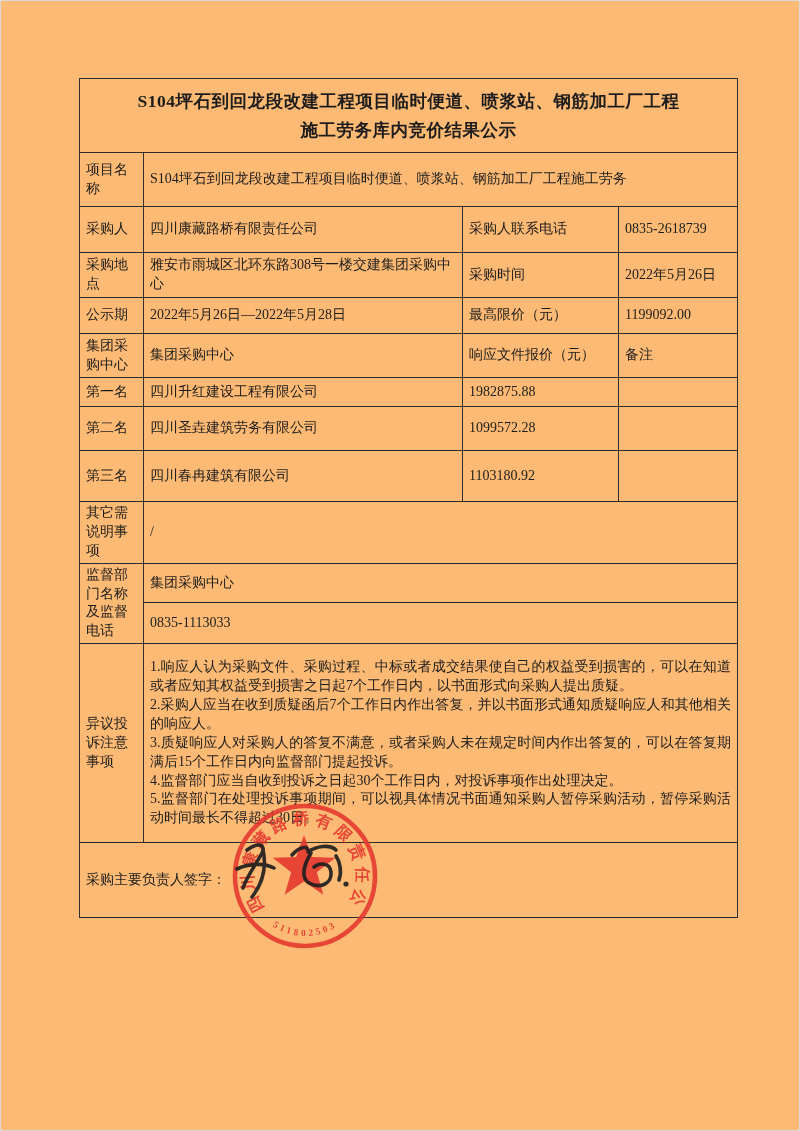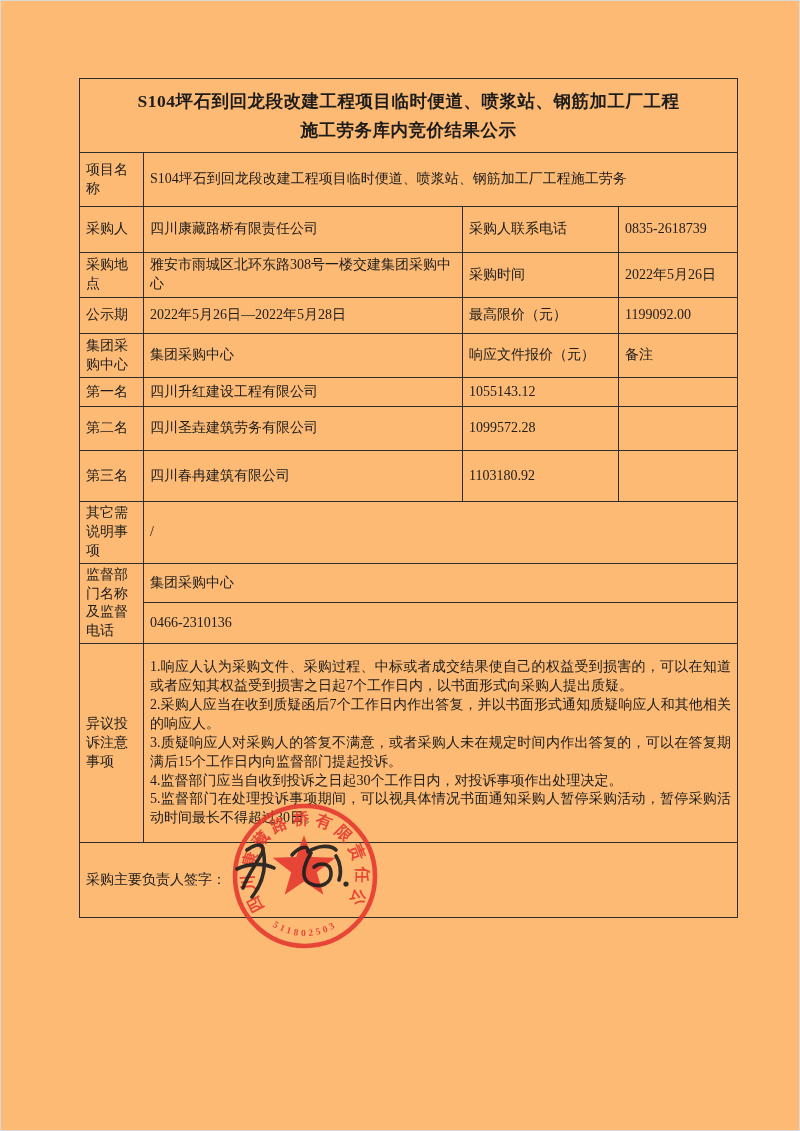--- a/index.html
+++ b/index.html
@@ -86,21 +86,21 @@
     <tr style="height:44px">
       <td>集团采购中心</td>
       <td class="c">集团采购中心</td>
       <td class="c">响应文件报价（元）</td>
       <td class="c">备注</td>
     </tr>
 
     <tr style="height:29px">
       <td class="c">第一名</td>
       <td class="c">四川升红建设工程有限公司</td>
-      <td class="c">1055143.12</td>
+      <td class="c">1982875.88</td>
       <td class="c"></td>
     </tr>
 
     <tr style="height:44px">
       <td class="c">第二名</td>
       <td class="c">四川圣垚建筑劳务有限公司</td>
       <td class="c">1099572.28</td>
       <td class="c"></td>
     </tr>
 
@@ -114,21 +114,21 @@
     <tr style="height:42px">
       <td>其它需说明事项</td>
       <td colspan="3" class="c">/</td>
     </tr>
 
     <tr style="height:36px">
       <td rowspan="2" class="c">监督部门名称及监督电话</td>
       <td colspan="3" class="c">集团采购中心</td>
     </tr>
     <tr style="height:37px">
-      <td colspan="3" class="c">0466-2310136</td>
+      <td colspan="3" class="c">0835-1113033</td>
     </tr>
 
     <tr style="height:199px">
       <td>异议投诉注意事项</td>
       <td colspan="3" class="notice">
         <div>1.响应人认为采购文件、采购过程、中标或者成交结果使自己的权益受到损害的，可以在知道或者应知其权益受到损害之日起7个工作日内，以书面形式向采购人提出质疑。</div>
         <div>2.采购人应当在收到质疑函后7个工作日内作出答复，并以书面形式通知质疑响应人和其他相关的响应人。</div>
         <div>3.质疑响应人对采购人的答复不满意，或者采购人未在规定时间内作出答复的，可以在答复期满后15个工作日内向监督部门提起投诉。</div>
         <div>4.监督部门应当自收到投诉之日起30个工作日内，对投诉事项作出处理决定。</div>
         <div>5.监督部门在处理投诉事项期间，可以视具体情况书面通知采购人暂停采购活动，暂停采购活动时间最长不得超过30日。</div>

